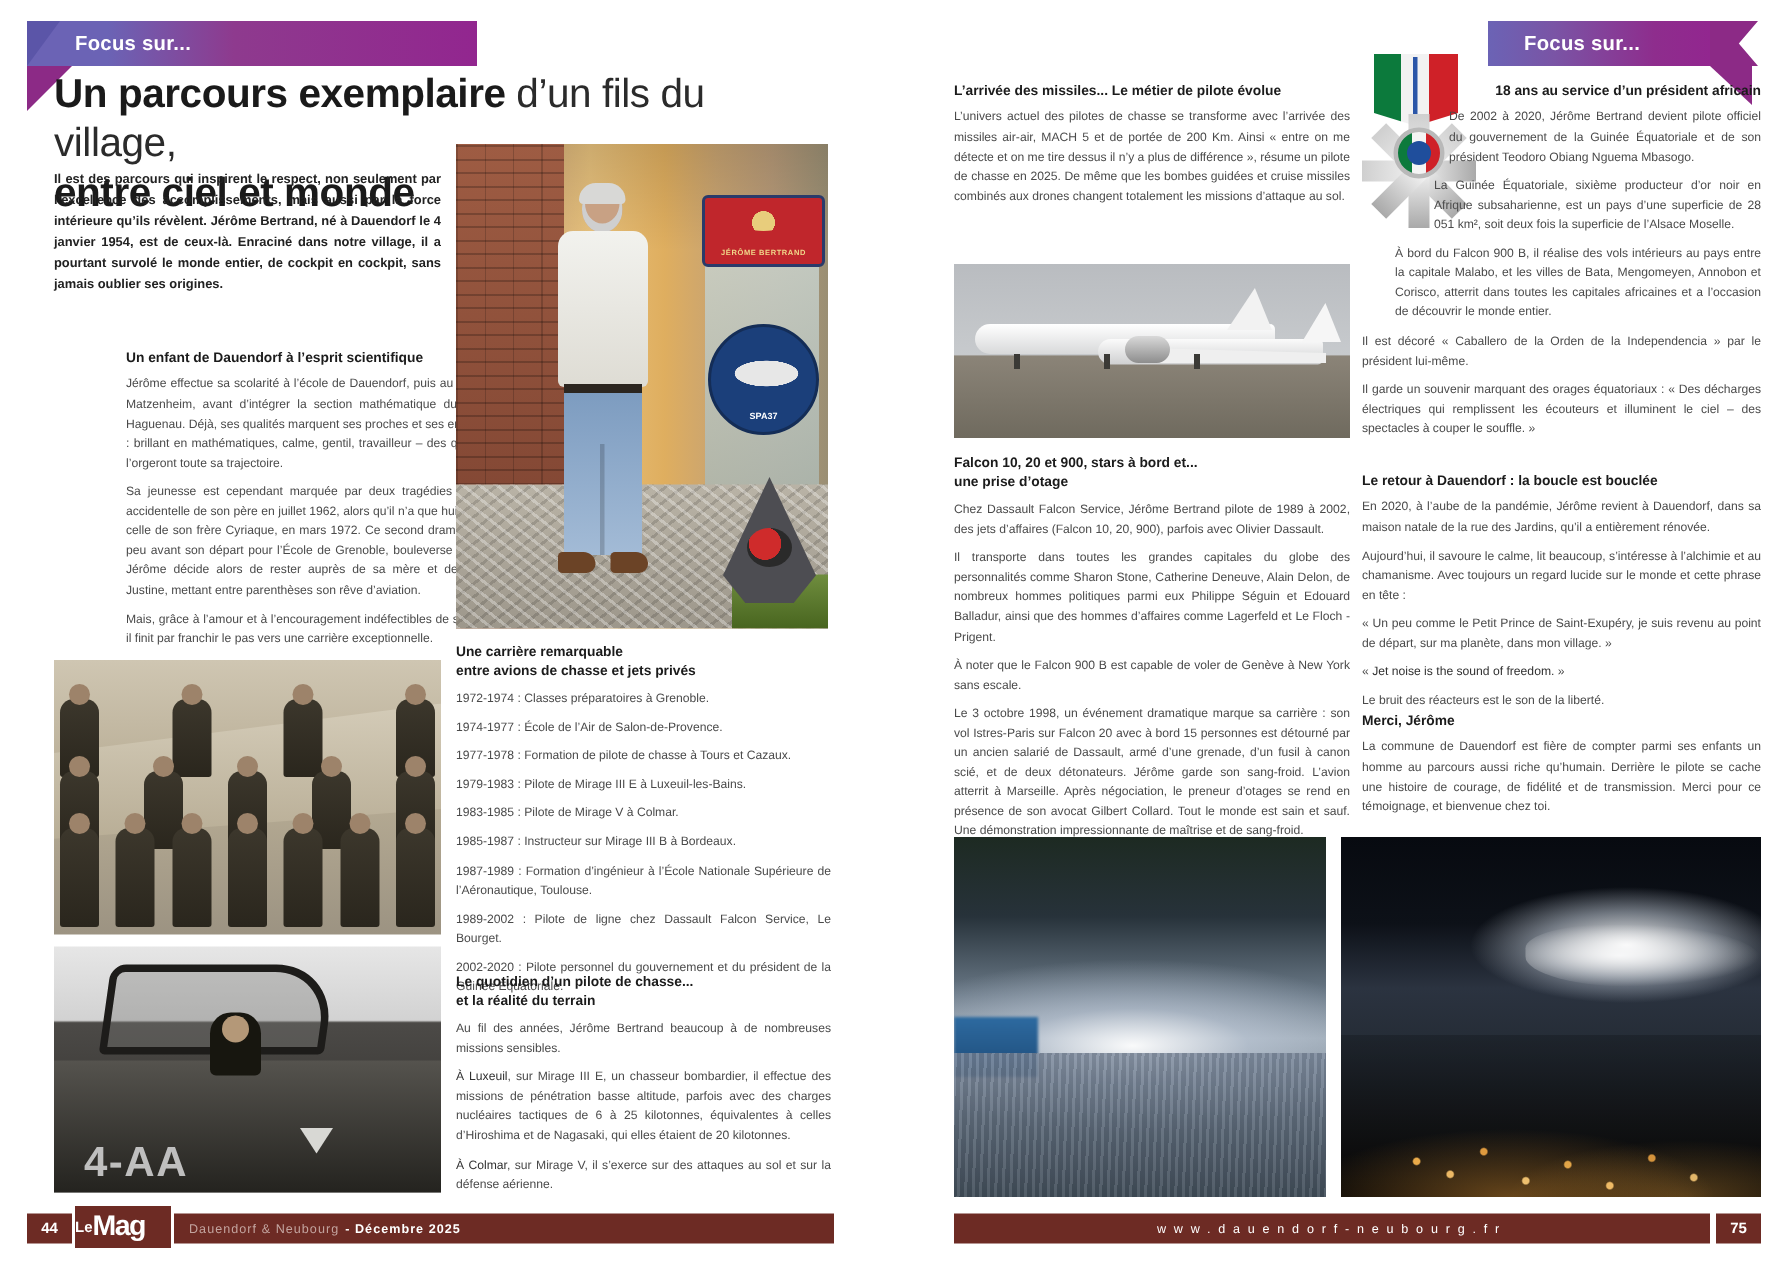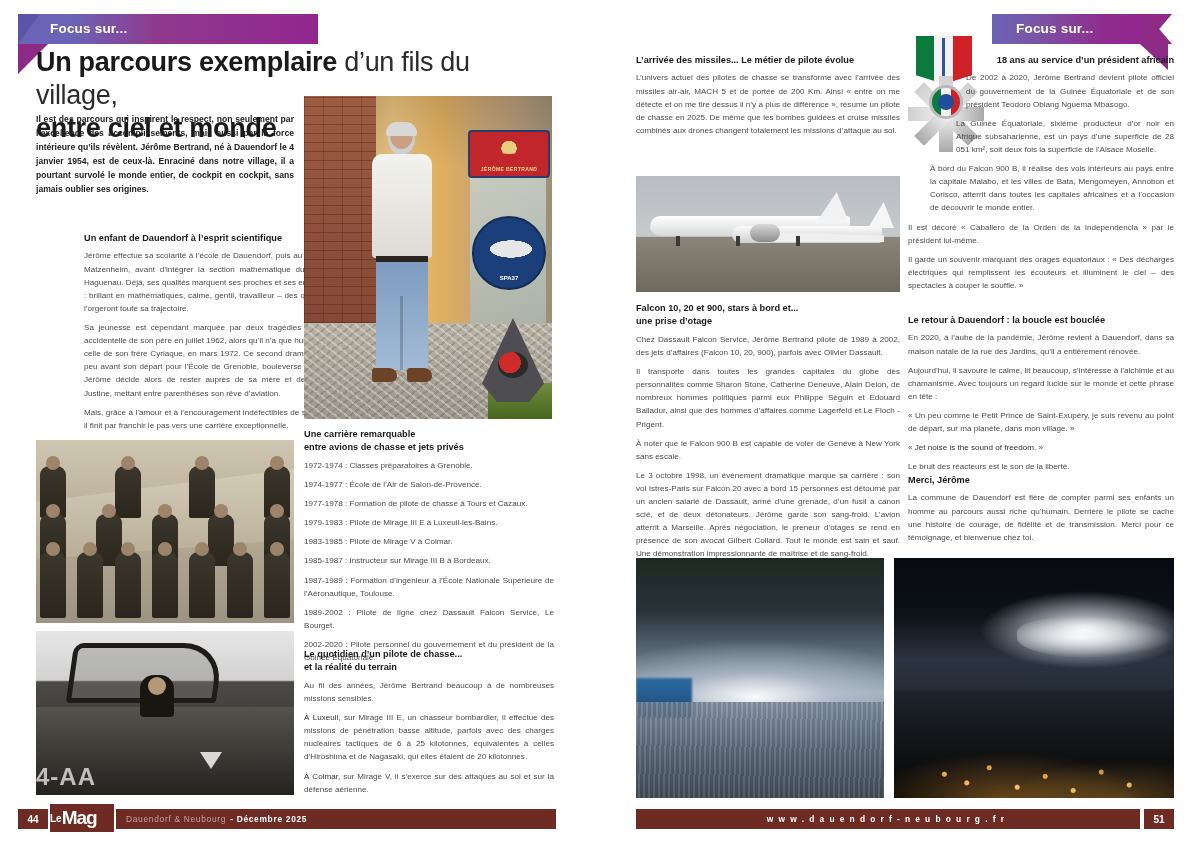--- a/index.html
+++ b/index.html
@@ -221,21 +221,21 @@
   }
   #photo-cockpit .ck-pilot:before {
     content:""; position:absolute; left:8px; top:2px; width:18px; height:18px;
     border-radius:50%; background:#b49878;
   }
   #photo-cockpit .ck-body {
     position:absolute; left:0; bottom:0; width:100%; height:88px;
     background:linear-gradient(180deg,#55534e,#24231f);
   }
   #photo-cockpit .ck-code {
-    position:absolute; left:0; bottom:4px; color:#cfcfcf; font-size:24px; font-weight:700;
+    position:absolute; left:20px; bottom:4px; color:#cfcfcf; font-size:28px; font-weight:700;
     font-family:"Liberation Sans", sans-serif; letter-spacing:1px; opacity:.9;
   }
   #photo-cockpit .ck-tri {
     position:absolute; right:72px; bottom:26px; width:0; height:0;
     border-left:11px solid transparent; border-right:11px solid transparent; border-top:17px solid #d8d8d4;
   }
 
   #photo-falcon {
     left:636px; top:176px; width:264px; height:116px;
     background:linear-gradient(180deg,#b9bcc0 0%,#c7cacd 52%,#8b8478 53%,#6f6a5e 100%);
@@ -361,21 +361,21 @@
     display:flex; align-items:center; padding-left:10px;
   }
   #footer-left .bar .t1 { color:#c3a49f; font-size:8.4px; letter-spacing:.7px; }
   #footer-left .bar .t2 { color:#ffffff; font-size:8.4px; font-weight:700; letter-spacing:.7px; margin-left:4px; }
 
   #footer-right { position:absolute; left:636px; bottom:12px; height:20px; width:538px; }
   #footer-right .bar {
     position:absolute; left:0; top:0; right:34px; height:20px; background:#6d2b24;
     display:flex; align-items:center; justify-content:center;
   }
-  #footer-right .bar span { color:#fff; font-size:8.4px; font-weight:700; letter-spacing:5.2px; }
+  #footer-right .bar span { color:#fff; font-size:8.4px; font-weight:400; letter-spacing:5.2px; }
   #footer-right .pagebox {
     position:absolute; right:0; top:0; width:30px; height:20px; background:#6d2b24;
     color:#fff; font-size:10px; font-weight:700; display:flex; align-items:center; justify-content:center;
   }
 </style>
 </head>
 <body>
 
 <div class="spread">
 
@@ -570,16 +570,16 @@
   </div>
   <div class="photo" id="photo-storm2">
     <div class="anvil"></div>
     <div class="city"></div>
   </div>
 
   <div id="footer-right">
     <div class="bar">
       <span>www.dauendorf-neubourg.fr</span>
     </div>
-    <div class="pagebox">51</div>
+    <div class="pagebox">75</div>
   </div>
 
 </div>
 
 </body></html>

